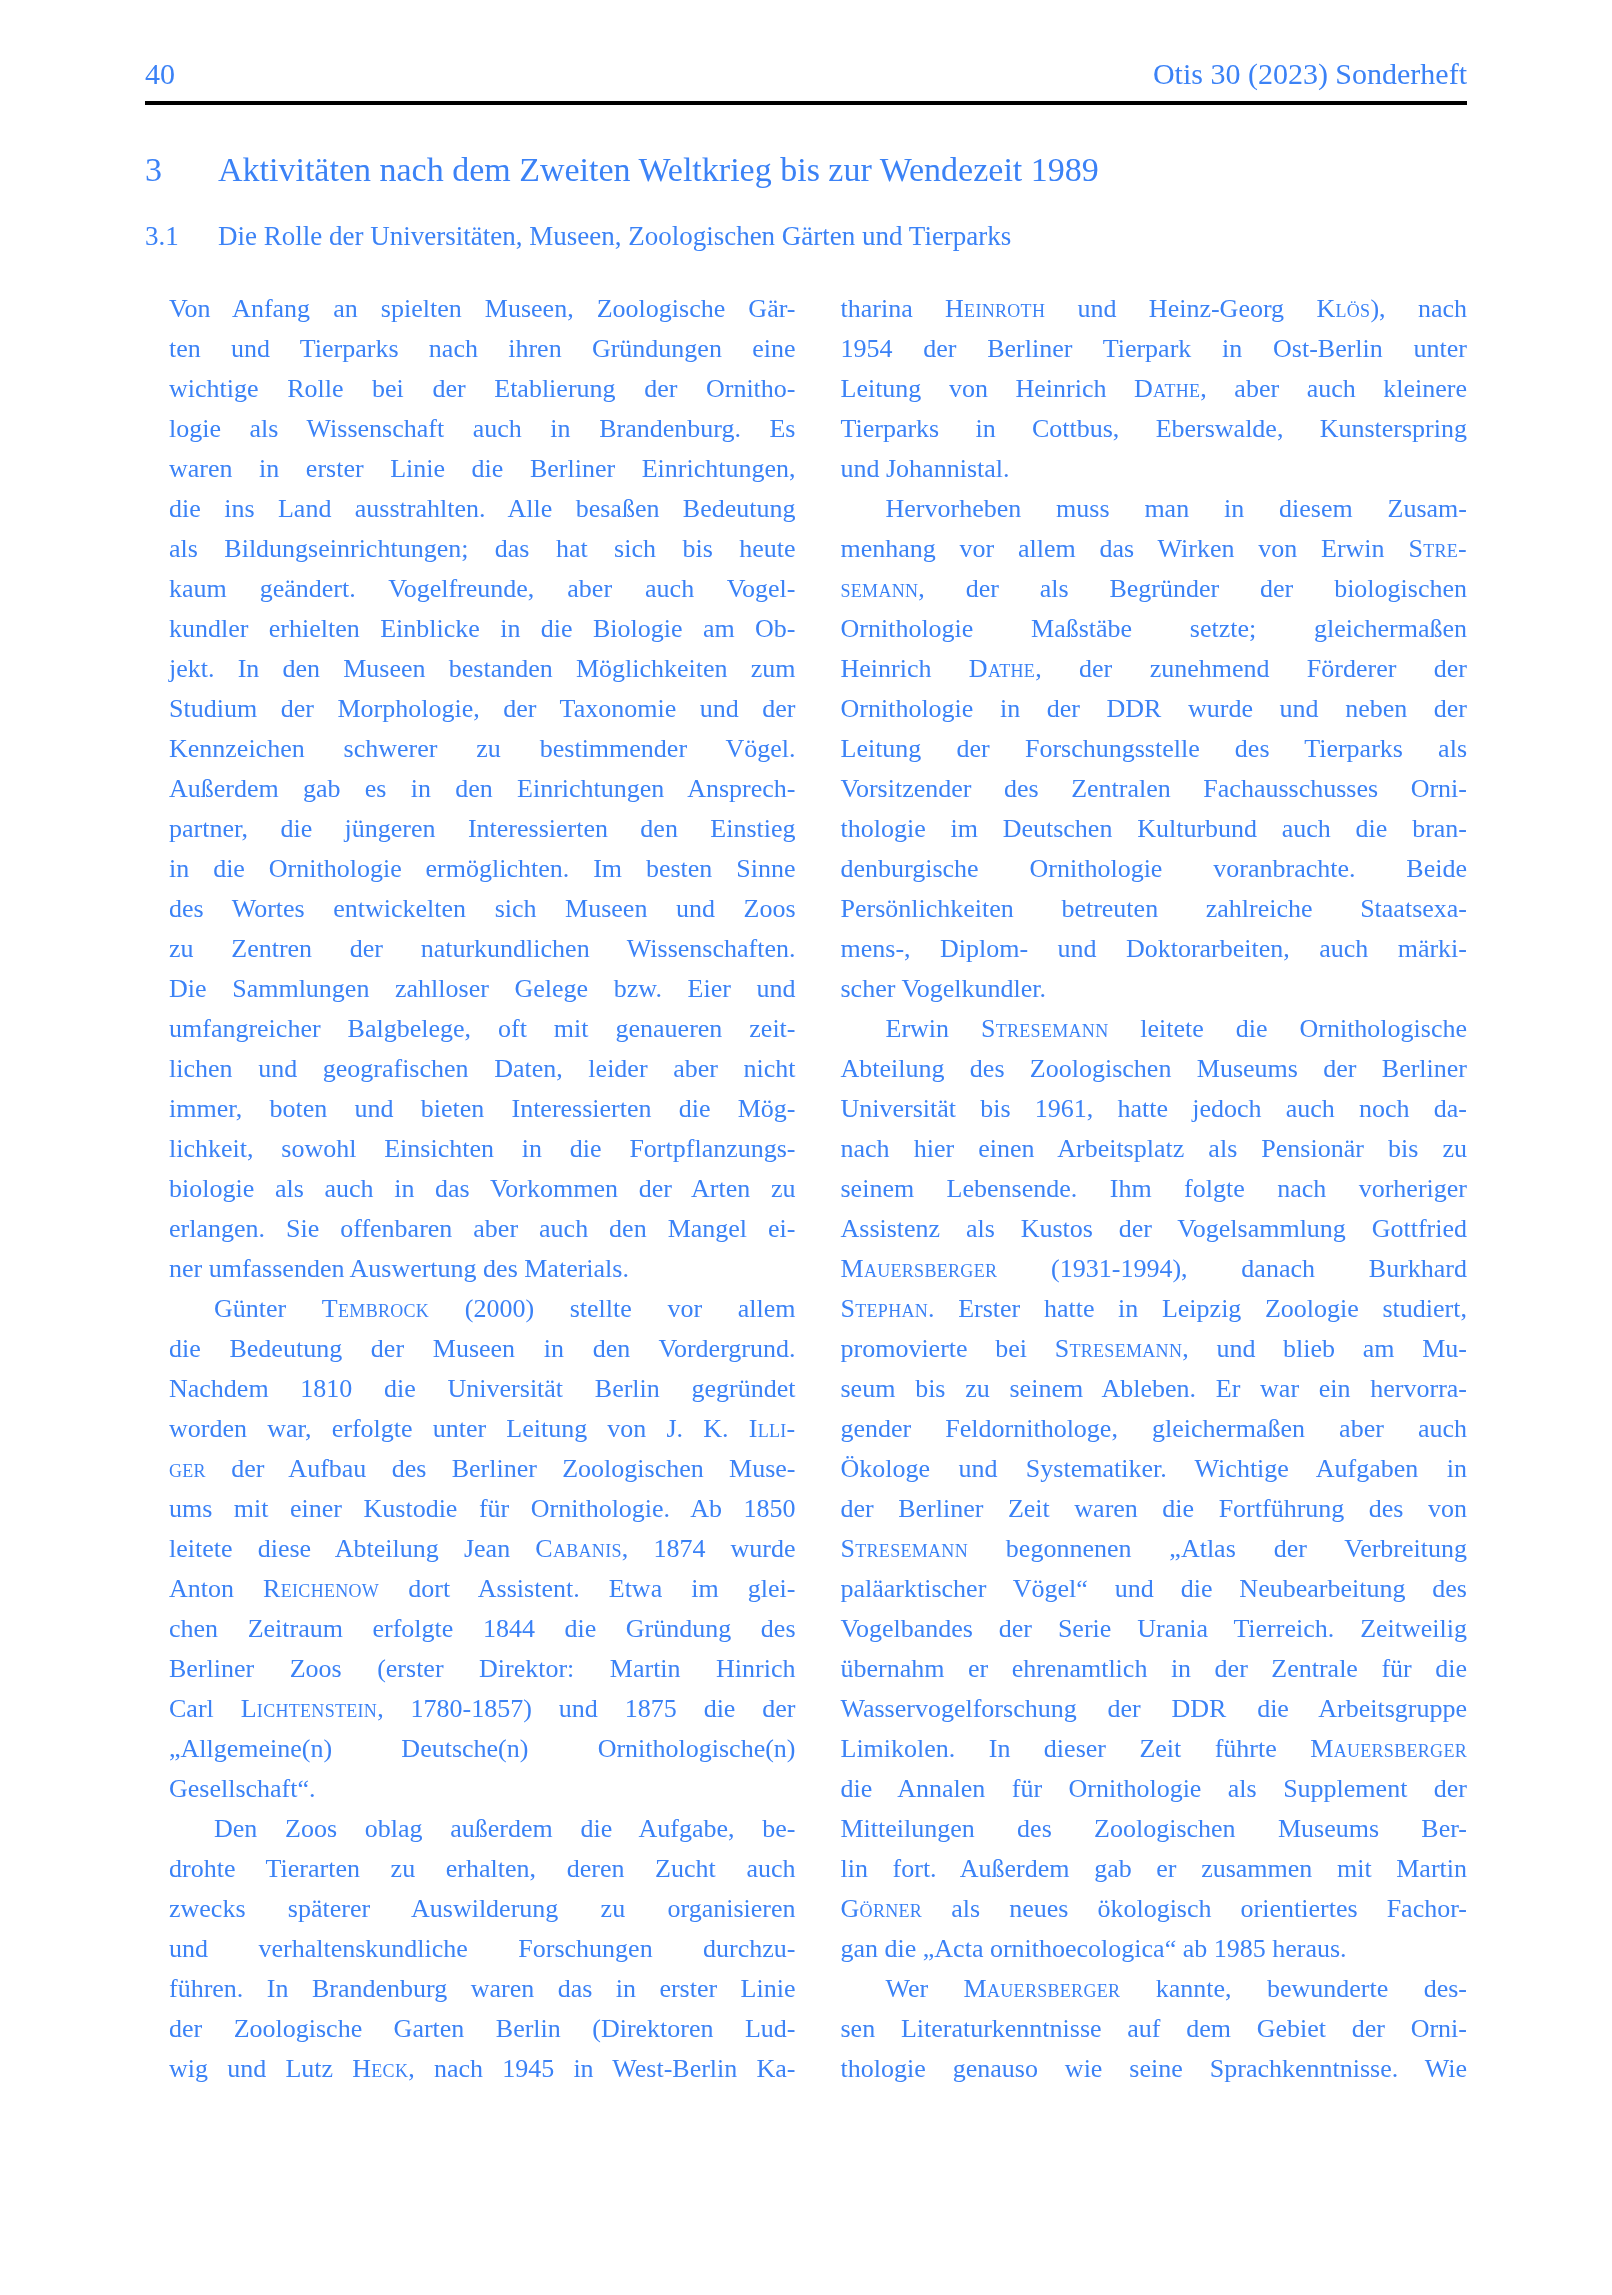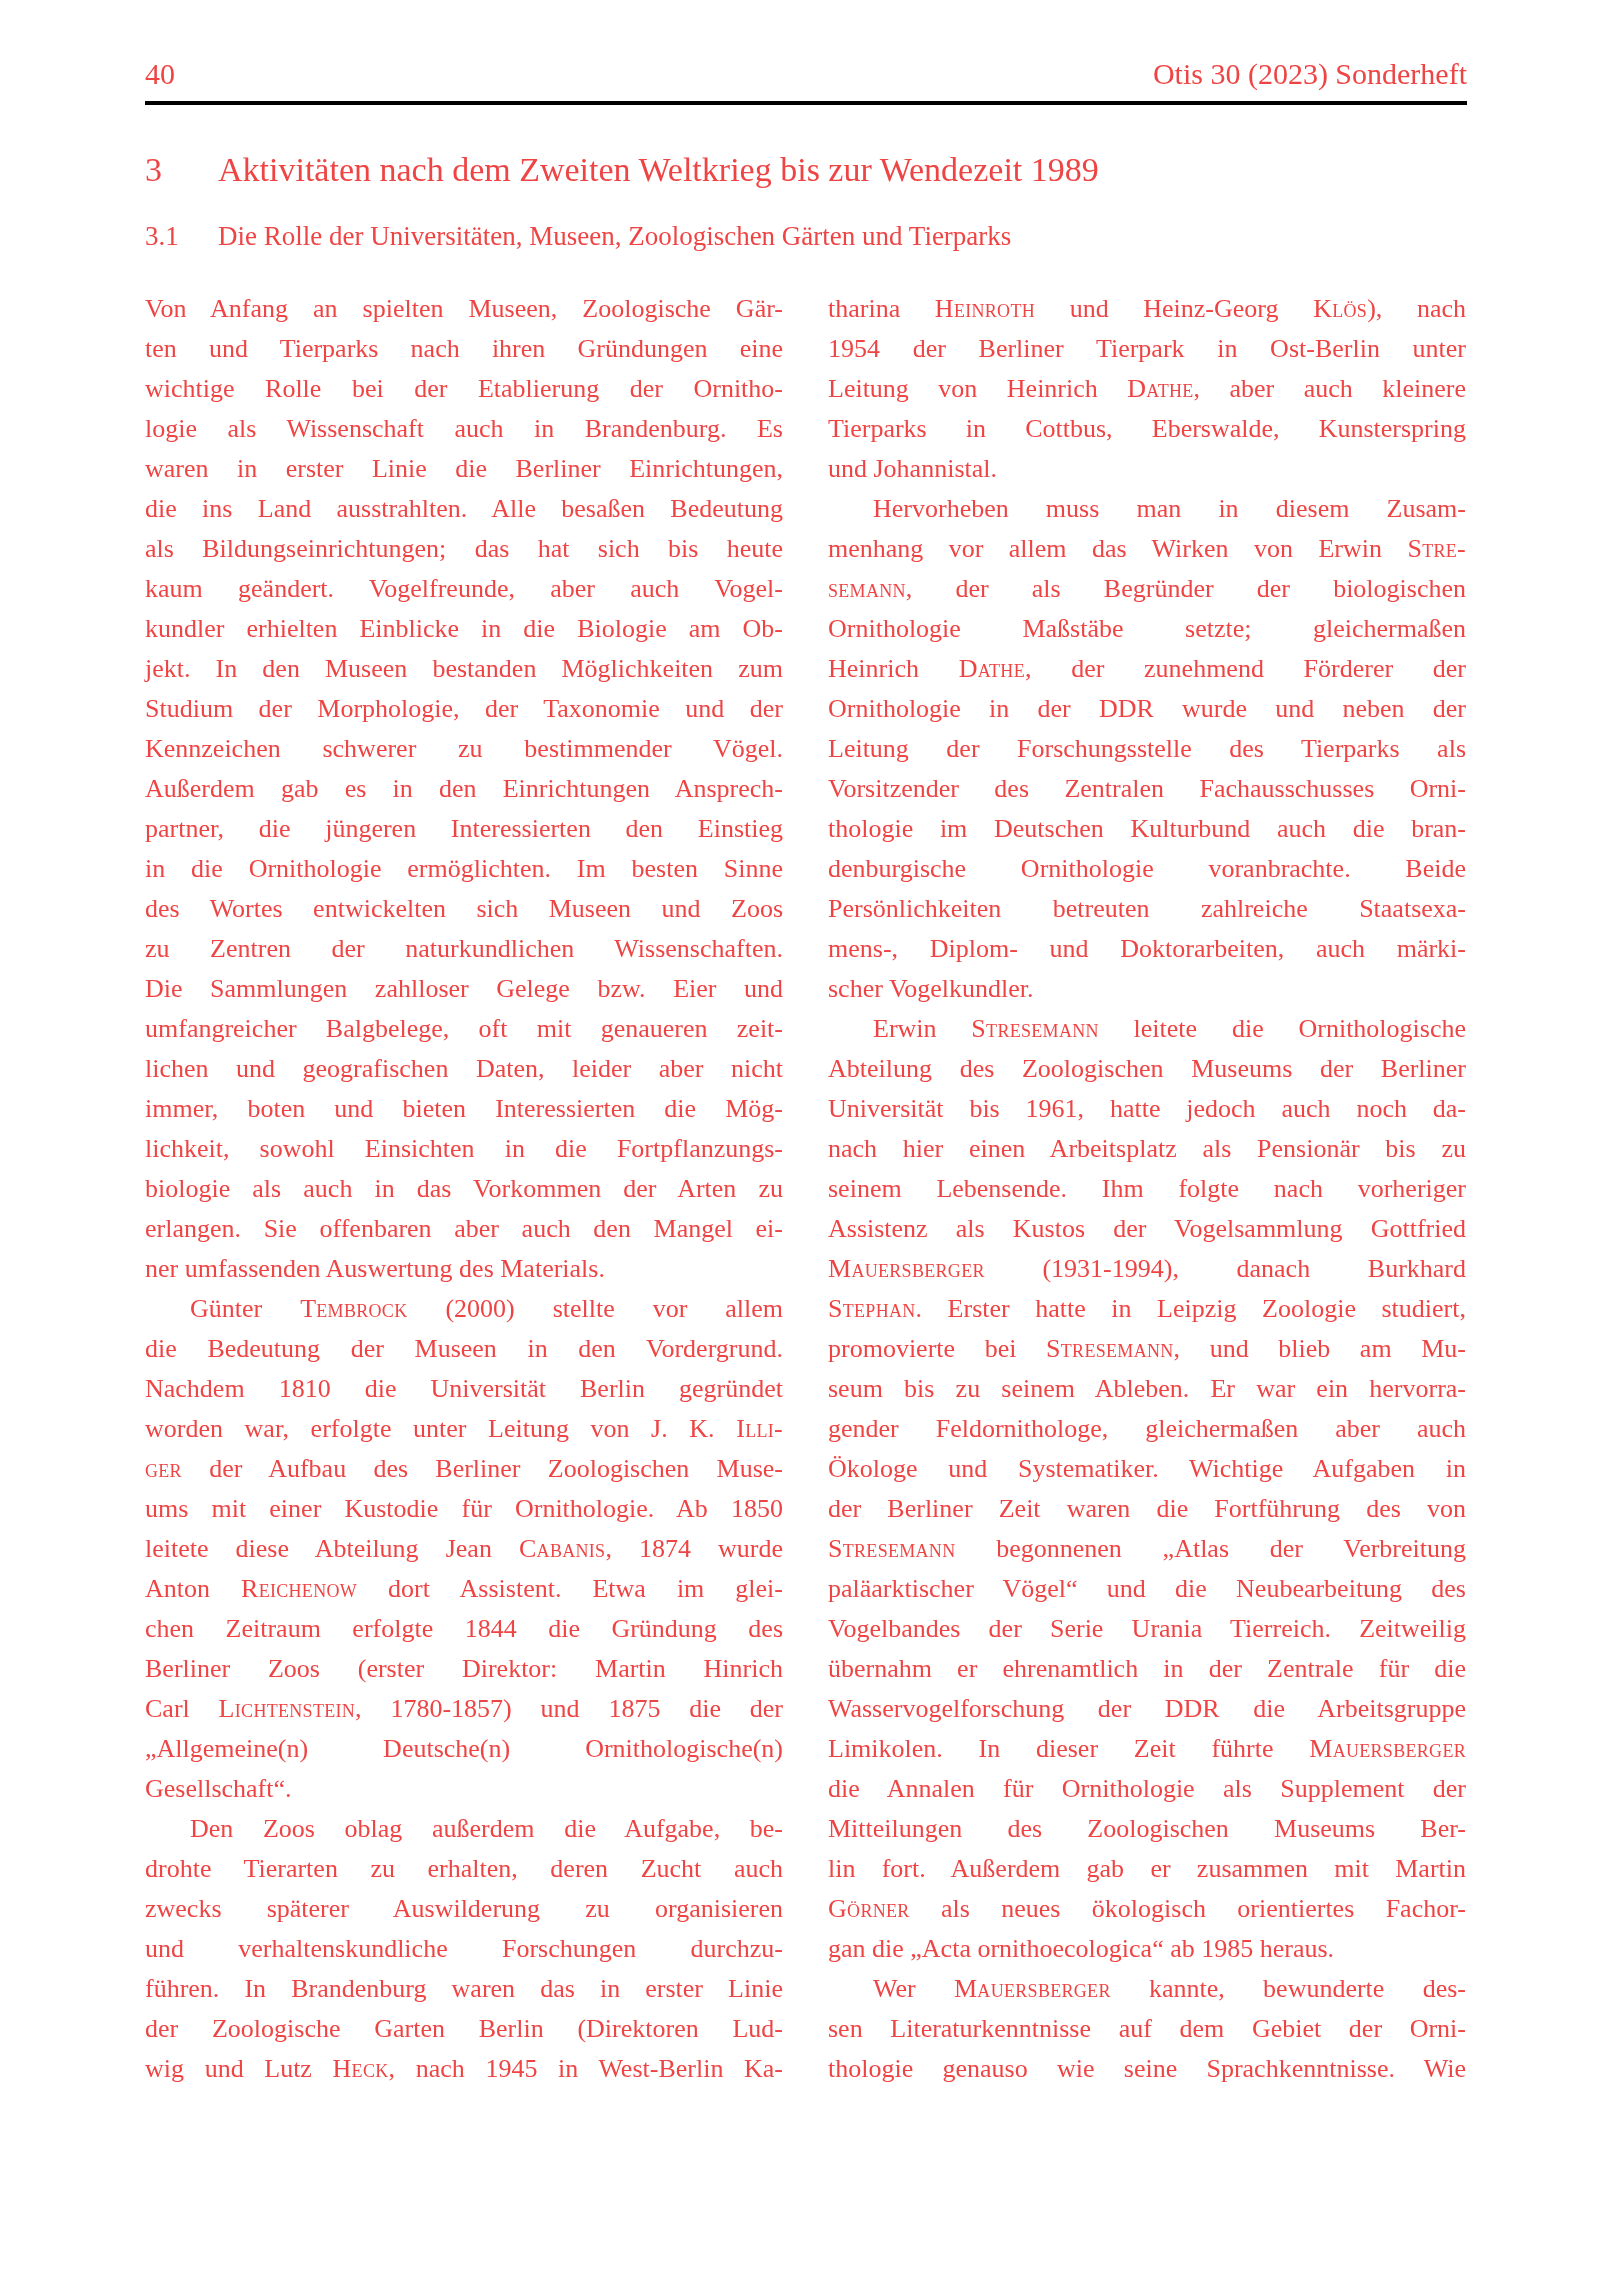--- a/index.html
+++ b/index.html
@@ -5,21 +5,21 @@
   html, body {
     margin: 0;
     padding: 0;
     background: #ffffff;
   }
   .page {
     position: relative;
     width: 1612px;
     height: 2295px;
     background: #ffffff;
-    color: #ef4444;
+    color: #3b82f6;
     font-family: "Liberation Serif", "DejaVu Serif", serif;
     box-sizing: border-box;
     padding: 56px 145px 0 145px;
     overflow: hidden;
   }
   .running-header {
     display: flex;
     justify-content: space-between;
     align-items: baseline;
     font-size: 30px;
@@ -49,20 +49,21 @@
     white-space: nowrap;
   }
   .subsection-heading .num {
     display: inline-block;
     width: 73px;
   }
   .columns {
     display: flex;
     gap: 45px;
     margin-top: 37px;
+    margin-left: 24px;
   }
   .col {
     width: 638px;
     font-size: 26px;
     line-height: 40px;
   }
   .para { margin: 0; }
   .line {
     text-align: justify;
     text-align-last: justify;

